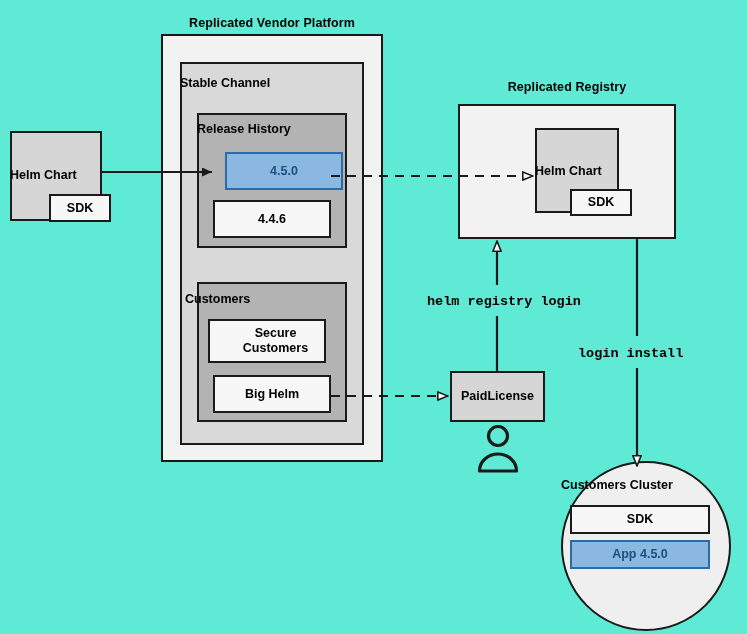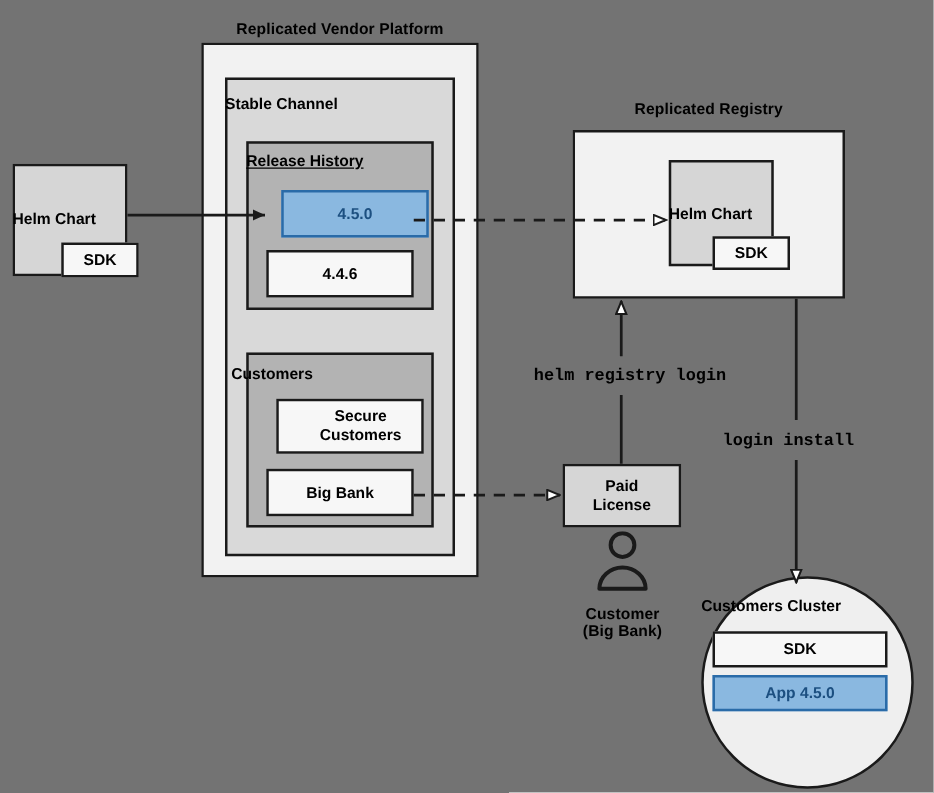--- a/index.html
+++ b/index.html
@@ -9,21 +9,21 @@
     background: #ffffff;
   }
   body {
     font-family: "Liberation Sans", sans-serif;
     -webkit-font-smoothing: antialiased;
   }
   #canvas {
     position: relative;
     width: 747px;
     height: 634px;
-    background: #737373;
+    background: #5eead4;
     overflow: hidden;
   }
   .box {
     position: absolute;
     box-sizing: border-box;
     border: 2px solid #1a1a1a;
   }
   .caption {
     position: absolute;
     font-size: 12.5px;
@@ -99,62 +99,58 @@
 <div id="canvas">
 
   <div class="caption" style="left:161px; top:16px; width:222px;">Replicated Vendor Platform</div>
 
   <div class="box fill-platform" style="left:161px; top:34px; width:222px; height:428px;"></div>
 
   <div class="box fill-channel" style="left:180px; top:62px; width:184px; height:383px;"></div>
   <div class="boxlabel" style="left:180px; top:76px; width:184px;">Stable Channel</div>
 
   <div class="box fill-section" style="left:197px; top:113px; width:150px; height:135px;"></div>
-  <div class="boxlabel" style="left:197px; top:122px; width:150px;text-decoration:underline;">Release History</div>
+  <div class="boxlabel" style="left:197px; top:122px; width:150px;">Release History</div>
 
   <div class="box centerlabel fill-blue blue-text" style="left:213px; top:152px; width:118px; height:38px;margin-left:12px;">4.5.0</div>
 
   <div class="box centerlabel fill-white" style="left:213px; top:200px; width:118px; height:38px;">4.4.6</div>
 
   <div class="box fill-section" style="left:197px; top:282px; width:150px; height:140px;"></div>
   <div class="boxlabel" style="left:185px; top:292px; width:120px;">Customers</div>
 
-  <div class="box centerlabel fill-white" style="left:221px; top:319px; width:118px; height:44px; flex-direction:column;padding-left:17px;">
+  <div class="box centerlabel fill-white" style="left:208px; top:319px; width:118px; height:44px; flex-direction:column;padding-left:17px;">
     <span>Secure</span>
     <span>Customers</span>
   </div>
 
-  <div class="box centerlabel fill-white" style="left:213px; top:375px; width:118px; height:38px;">Big Bank</div>
+  <div class="box centerlabel fill-white" style="left:213px; top:375px; width:118px; height:38px;">Big Helm</div>
 
   <div class="box fill-gray" style="left:10px; top:131px; width:92px; height:90px;"></div>
   <div class="boxlabel" style="left:10px; top:168px; width:92px;">Helm Chart</div>
   <div class="box centerlabel fill-white" style="left:49px; top:194px; width:62px; height:28px;">SDK</div>
 
   <div class="caption" style="left:458px; top:80px; width:218px;">Replicated Registry</div>
 
   <div class="box fill-platform" style="left:458px; top:104px; width:218px; height:135px;"></div>
 
   <div class="box fill-gray" style="left:535px; top:128px; width:84px; height:85px;"></div>
   <div class="boxlabel" style="left:535px; top:164px; width:84px;">Helm Chart</div>
   <div class="box centerlabel fill-white" style="left:570px; top:189px; width:62px; height:27px;">SDK</div>
 
-  <div class="box centerlabel fill-gray" style="left:450px; top:371px; width:95px; height:51px; flex-direction:column;">
+  <div class="box centerlabel fill-gray" style="left:450px; top:371px; width:95px; height:51px; flex-direction:row;">
     <span>Paid</span>
     <span>License</span>
   </div>
 
   <div class="person" style="left:473px; top:425px;">
     <svg width="50" height="48" viewBox="0 0 50 48">
       <circle cx="25" cy="11" r="9.5" fill="none" stroke="#1a1a1a" stroke-width="3.2"></circle>
       <path d="M6.5 46 A18.5 17 0 0 1 43.5 46 Z" fill="none" stroke="#1a1a1a" stroke-width="3.2" stroke-linejoin="round"></path>
     </svg>
-  </div>
-  <div class="caption" style="left:430px; top:484px; width:136px;">
-    <div>Customer</div>
-    <div>(Big Bank)</div>
   </div>
 
   <div class="circle-node" style="left:561px; top:461px; width:170px; height:170px;"></div>
   <div class="boxlabel" style="left:561px; top:478px; width:170px;">Customers Cluster</div>
 
   <div class="box centerlabel fill-white" style="left:570px; top:505px; width:140px; height:29px;">SDK</div>
 
   <div class="box centerlabel fill-blue blue-text" style="left:570px; top:540px; width:140px; height:29px;">App 4.5.0</div>
 
   <div class="mono" style="left:403px; top:294px;padding-left:24px;">helm registry login</div>

